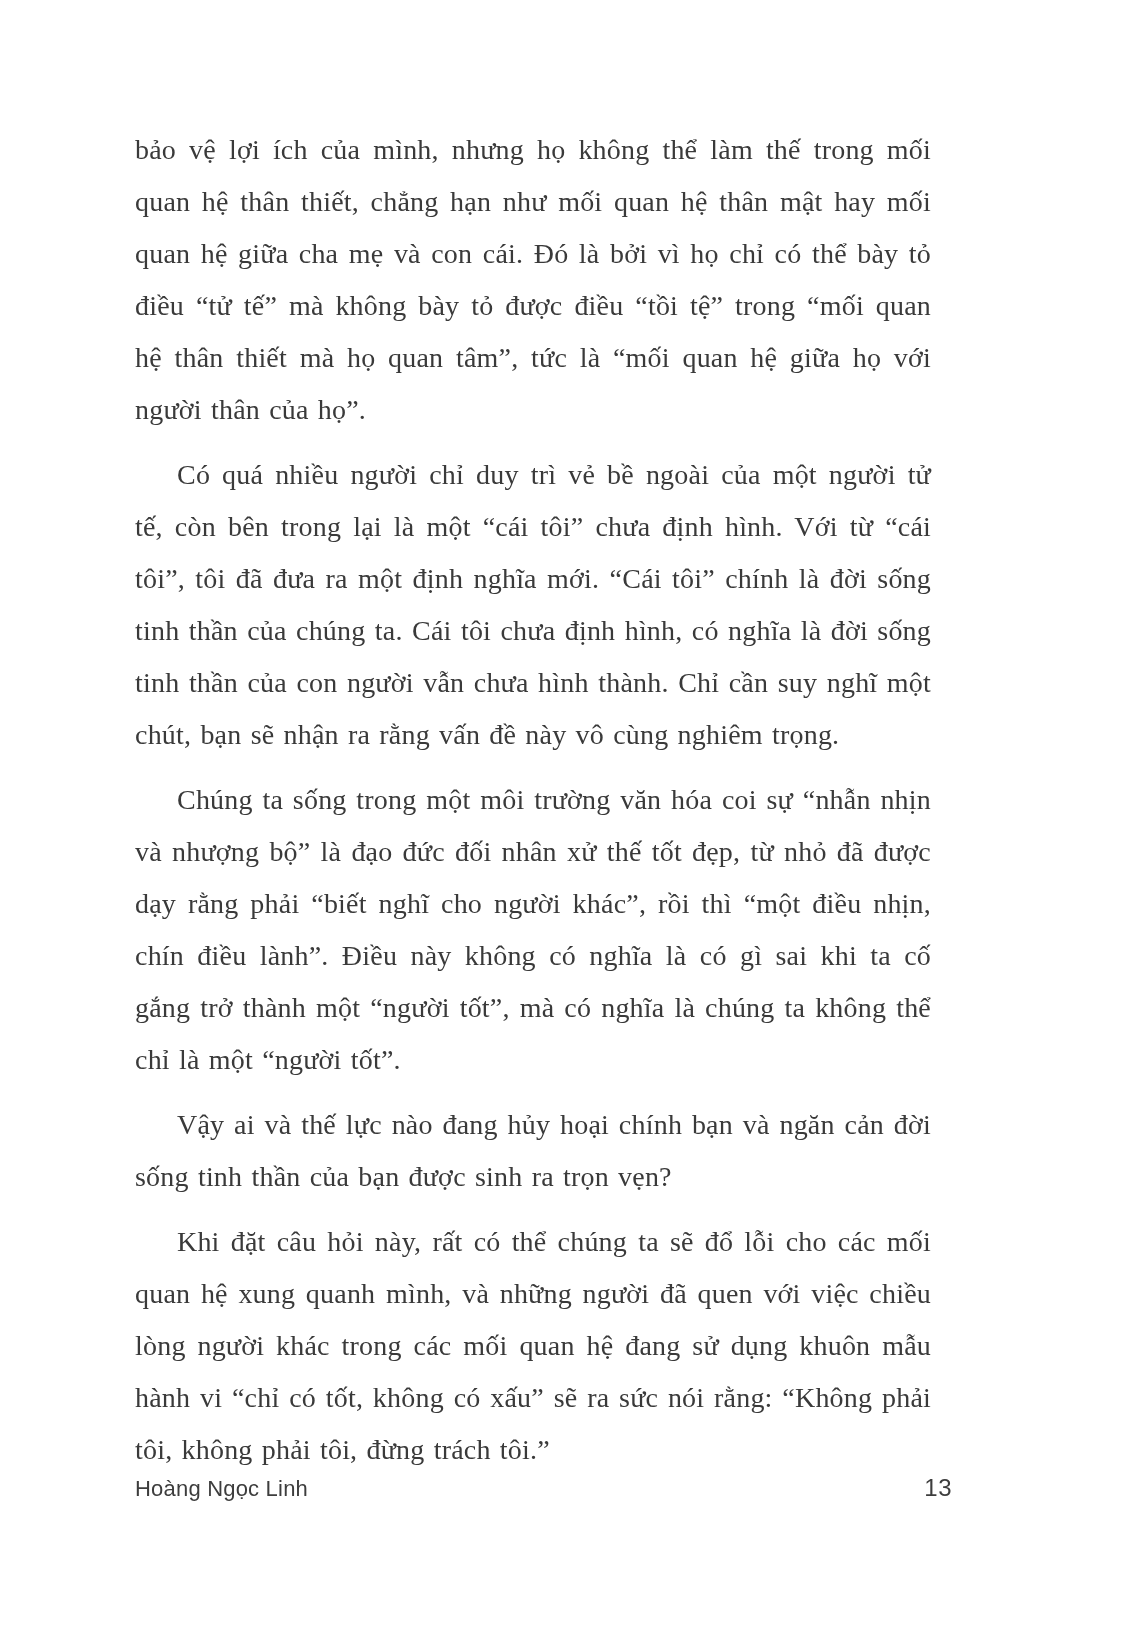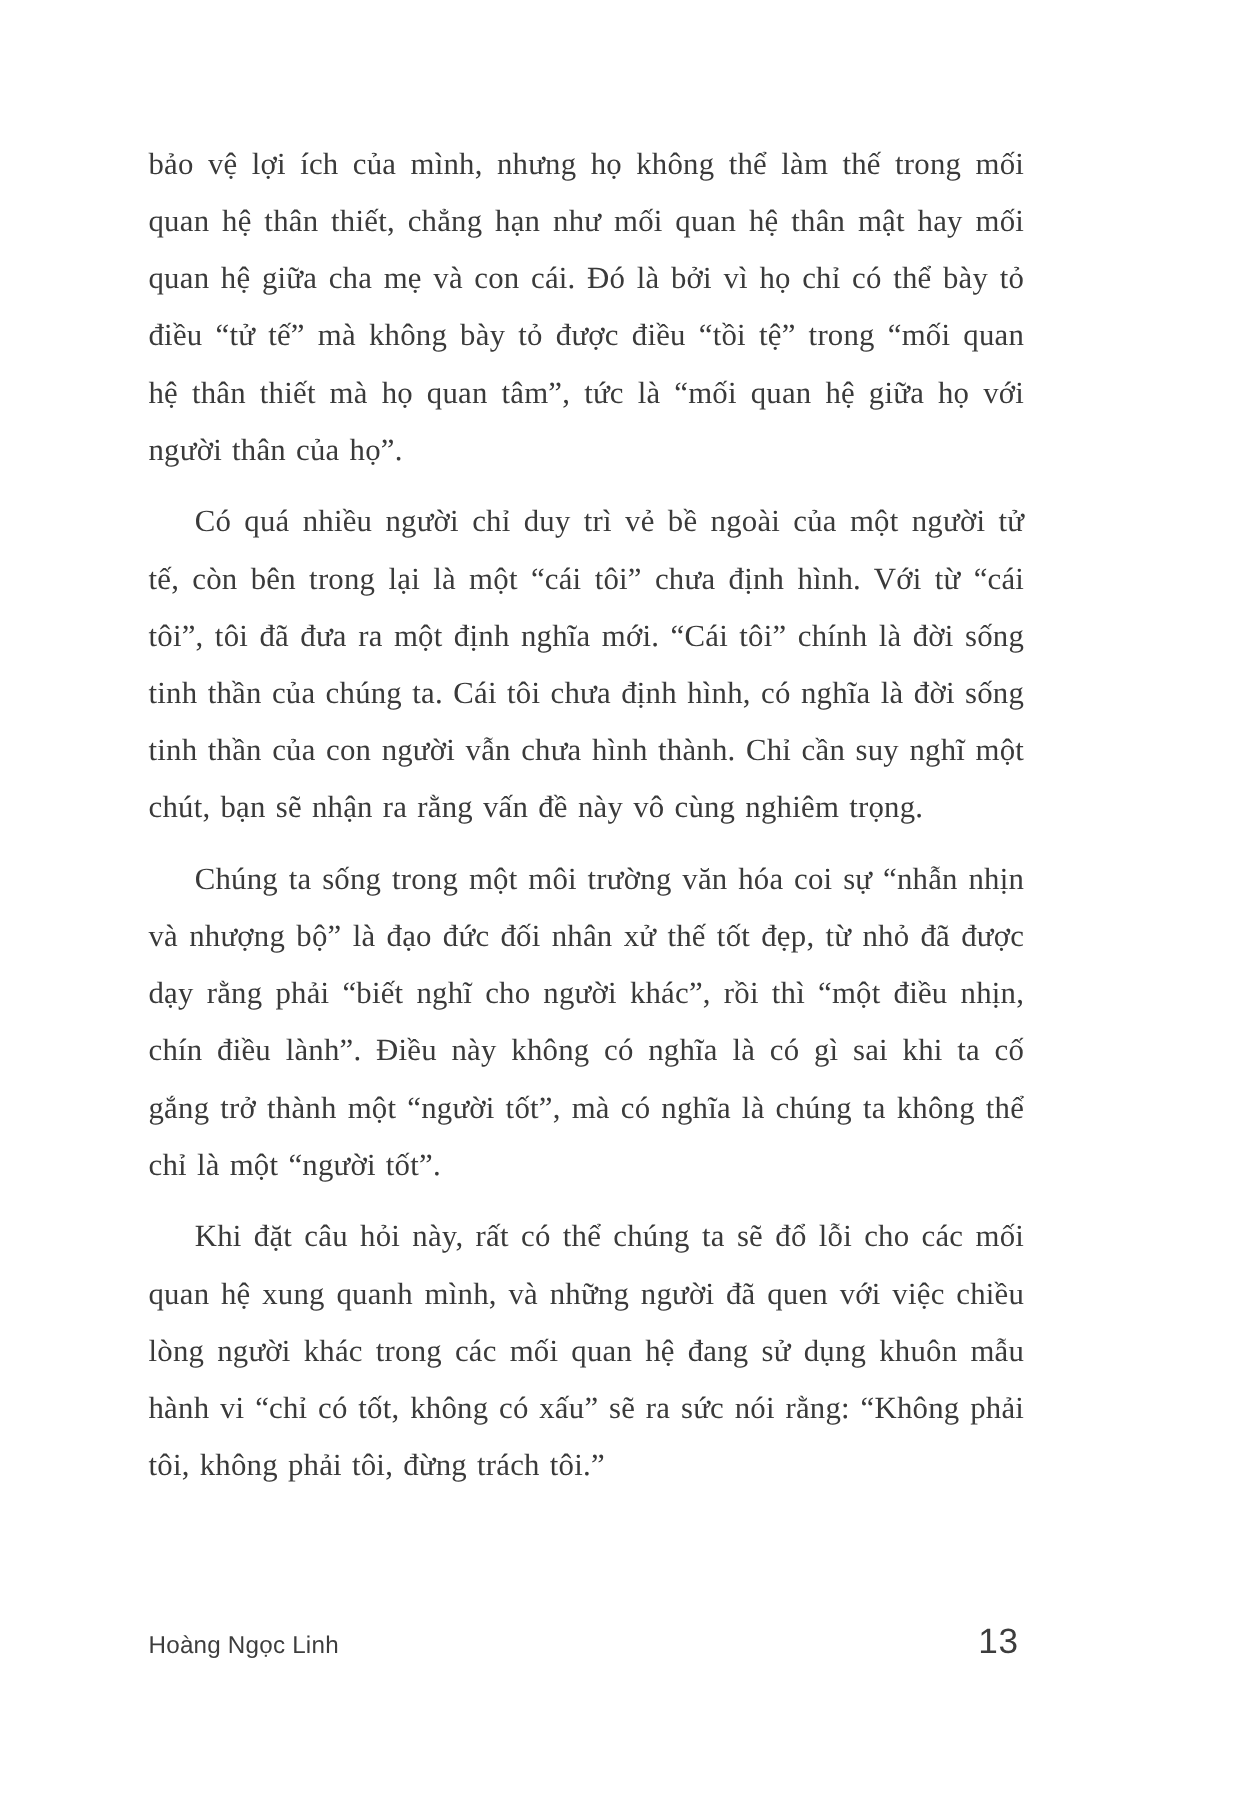--- a/index.html
+++ b/index.html
@@ -35,45 +35,46 @@
     text-indent: 42px;
     letter-spacing: 0.2px;
     word-spacing: 2px;
   }
   .text-block p.continuation {
     text-indent: 0;
   }
   .page-footer {
     position: absolute;
     left: 135px;
-    right: 200px;
+    right: 174px;
     top: 1474px;
     display: flex;
     justify-content: space-between;
     align-items: baseline;
     font-size: 22px;
     color: #3d3d3d;
   }
   .footer-author {
     letter-spacing: 0.2px;
   }
   .footer-page-number {
-    font-size: 32px;
+    font-size: 24px;
     letter-spacing: 0.5px;
   }
 </style>
 </head>
 <body>
 
 <div class="page">
 
   <main class="text-block">
     <p class="continuation">bảo vệ lợi ích của mình, nhưng họ không thể làm thế trong mối quan hệ thân thiết, chẳng hạn như mối quan hệ thân mật hay mối quan hệ giữa cha mẹ và con cái. Đó là bởi vì họ chỉ có thể bày tỏ điều “tử tế” mà không bày tỏ được điều “tồi tệ” trong “mối quan hệ thân thiết mà họ quan tâm”, tức là “mối quan hệ giữa họ với người thân của họ”.</p>
     <p>Có quá nhiều người chỉ duy trì vẻ bề ngoài của một người tử tế, còn bên trong lại là một “cái tôi” chưa định hình. Với từ “cái tôi”, tôi đã đưa ra một định nghĩa mới. “Cái tôi” chính là đời sống tinh thần của chúng ta. Cái tôi chưa định hình, có nghĩa là đời sống tinh thần của con người vẫn chưa hình thành. Chỉ cần suy nghĩ một chút, bạn sẽ nhận ra rằng vấn đề này vô cùng nghiêm trọng.</p>
     <p>Chúng ta sống trong một môi trường văn hóa coi sự “nhẫn nhịn và nhượng bộ” là đạo đức đối nhân xử thế tốt đẹp, từ nhỏ đã được dạy rằng phải “biết nghĩ cho người khác”, rồi thì “một điều nhịn, chín điều lành”. Điều này không có nghĩa là có gì sai khi ta cố gắng trở thành một “người tốt”, mà có nghĩa là chúng ta không thể chỉ là một “người tốt”.</p>
+    <p>Vậy ai và thế lực nào đang hủy hoại chính bạn và ngăn cản đời sống tinh thần của bạn được sinh ra trọn vẹn?</p>
     <p>Khi đặt câu hỏi này, rất có thể chúng ta sẽ đổ lỗi cho các mối quan hệ xung quanh mình, và những người đã quen với việc chiều lòng người khác trong các mối quan hệ đang sử dụng khuôn mẫu hành vi “chỉ có tốt, không có xấu” sẽ ra sức nói rằng: “Không phải tôi, không phải tôi, đừng trách tôi.”</p>
   </main>
 
   <footer class="page-footer">
     <span class="footer-author">Hoàng Ngọc Linh</span>
     <span class="footer-page-number">13</span>
   </footer>
 
 </div>
 

